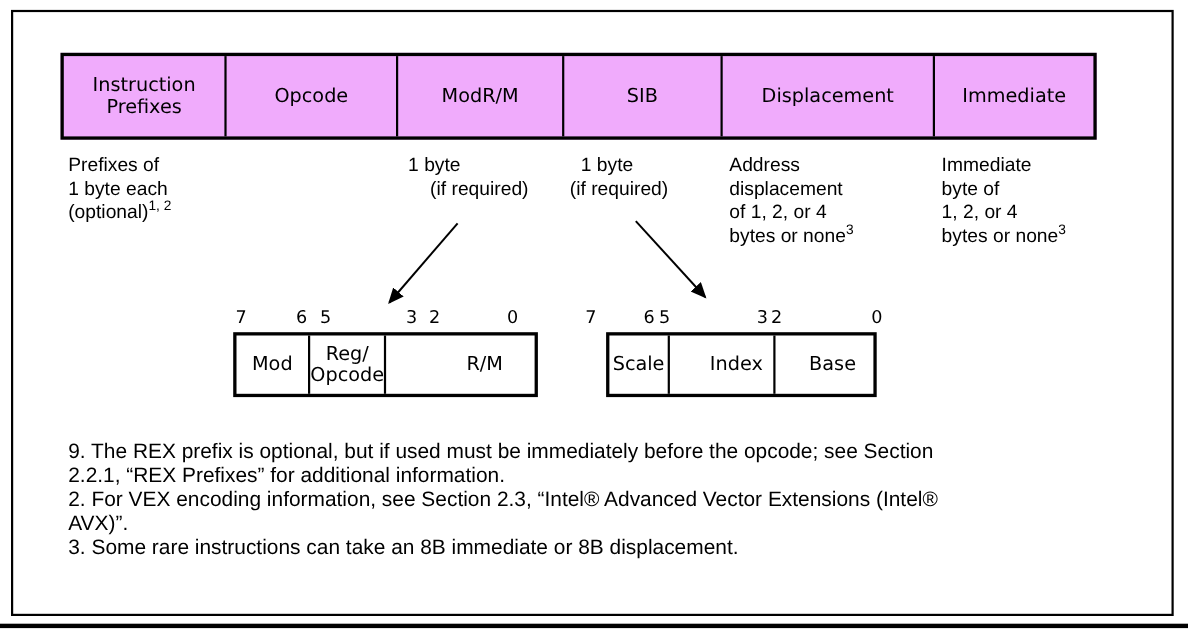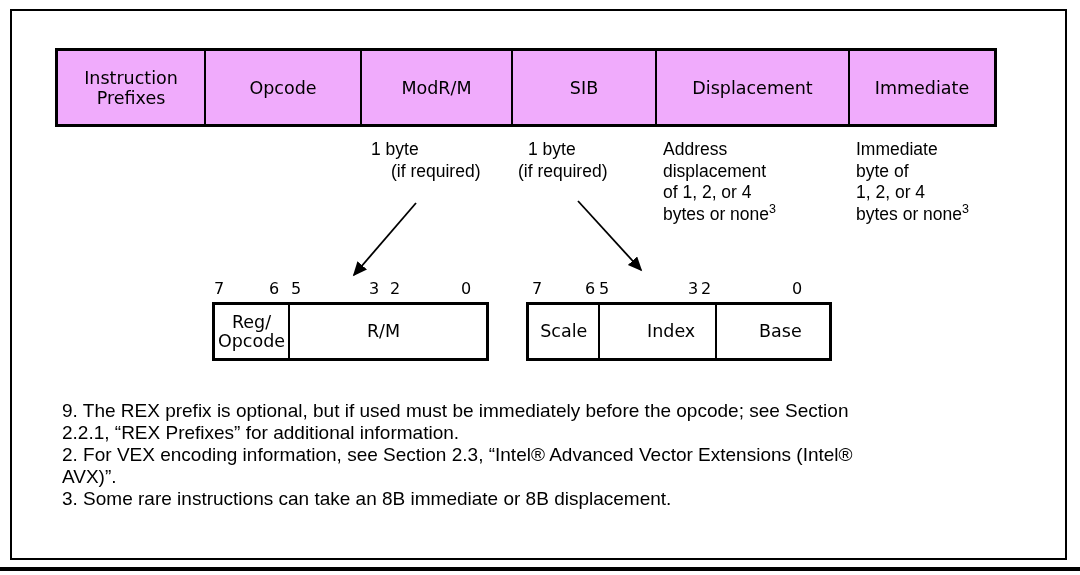--- a/index.html
+++ b/index.html
@@ -32,21 +32,21 @@
 
   
   .arrows{position:absolute;left:0;top:0;width:1080px;height:575px;pointer-events:none;}
 
   
   .bitrow span{position:absolute;top:280px;font-family:"DejaVu Sans",sans-serif;
     font-size:16px;line-height:18px;}
   .bytebox{position:absolute;top:302px;height:59px;border:3px solid #000;
     box-sizing:border-box;display:flex;background:#fff;}
   .modrm-box{left:212px;width:277px;}
-  .sib-box{left:526px;width:306px;gap:15px;}
+  .sib-box{left:551px;width:246px;gap:15px;}
   .bytecell{display:flex;flex-direction:column;align-items:center;justify-content:center;
     text-align:center;font-family:"DejaVu Sans",sans-serif;font-size:17.5px;line-height:19px;
     border-right:2px solid #000;box-sizing:border-box;}
   .bytecell:last-child{border-right:none;}
   .m0{width:73px;} .m1{width:75px;} .m2{width:99px;margin-left:44px;}
   .s0{width:72px;} .s1{width:102px;padding-left:12px;} .s2{width:98px;}
 
   
   .footnotes{position:absolute;left:62px;top:400px;width:990px;
     font-size:19px;line-height:22px;font-family:"Liberation Sans",sans-serif;}
@@ -72,20 +72,25 @@
         <span>SIB</span>
       </div>
     <div class="ifmt-cell c4">
         <span>Displacement</span>
       </div>
     <div class="ifmt-cell c5">
         <span>Immediate</span>
       </div>
   </div>
 
+  <div class="desc d0">
+    <div>Prefixes of</div>
+    <div>1 byte each</div>
+    <div><span>(optional)</span><sup>1, 2</sup></div>
+  </div>
 
 
   <div class="desc d2">
     <div>1 byte</div>
     <div class="indent20">(if required)</div>
   </div>
 
   <div class="desc d3">
     <div class="indent10">1 byte</div>
     <div>(if required)</div>
@@ -127,20 +132,23 @@
   <div class="bitrow">
     <span style="left:532px">7</span>
     <span style="left:585px">6</span>
     <span style="left:599px">5</span>
     <span style="left:688px">3</span>
     <span style="left:701px">2</span>
     <span style="left:792px">0</span>
   </div>
 
   <div class="bytebox modrm-box">
+    <div class="bytecell m0">
+      <div>Mod</div>
+    </div>
     <div class="bytecell m1">
       <div>Reg/</div>
       <div>Opcode</div>
     </div>
     <div class="bytecell m2">
       <div>R/M</div>
     </div>
   </div>
 
   <div class="bytebox sib-box">

